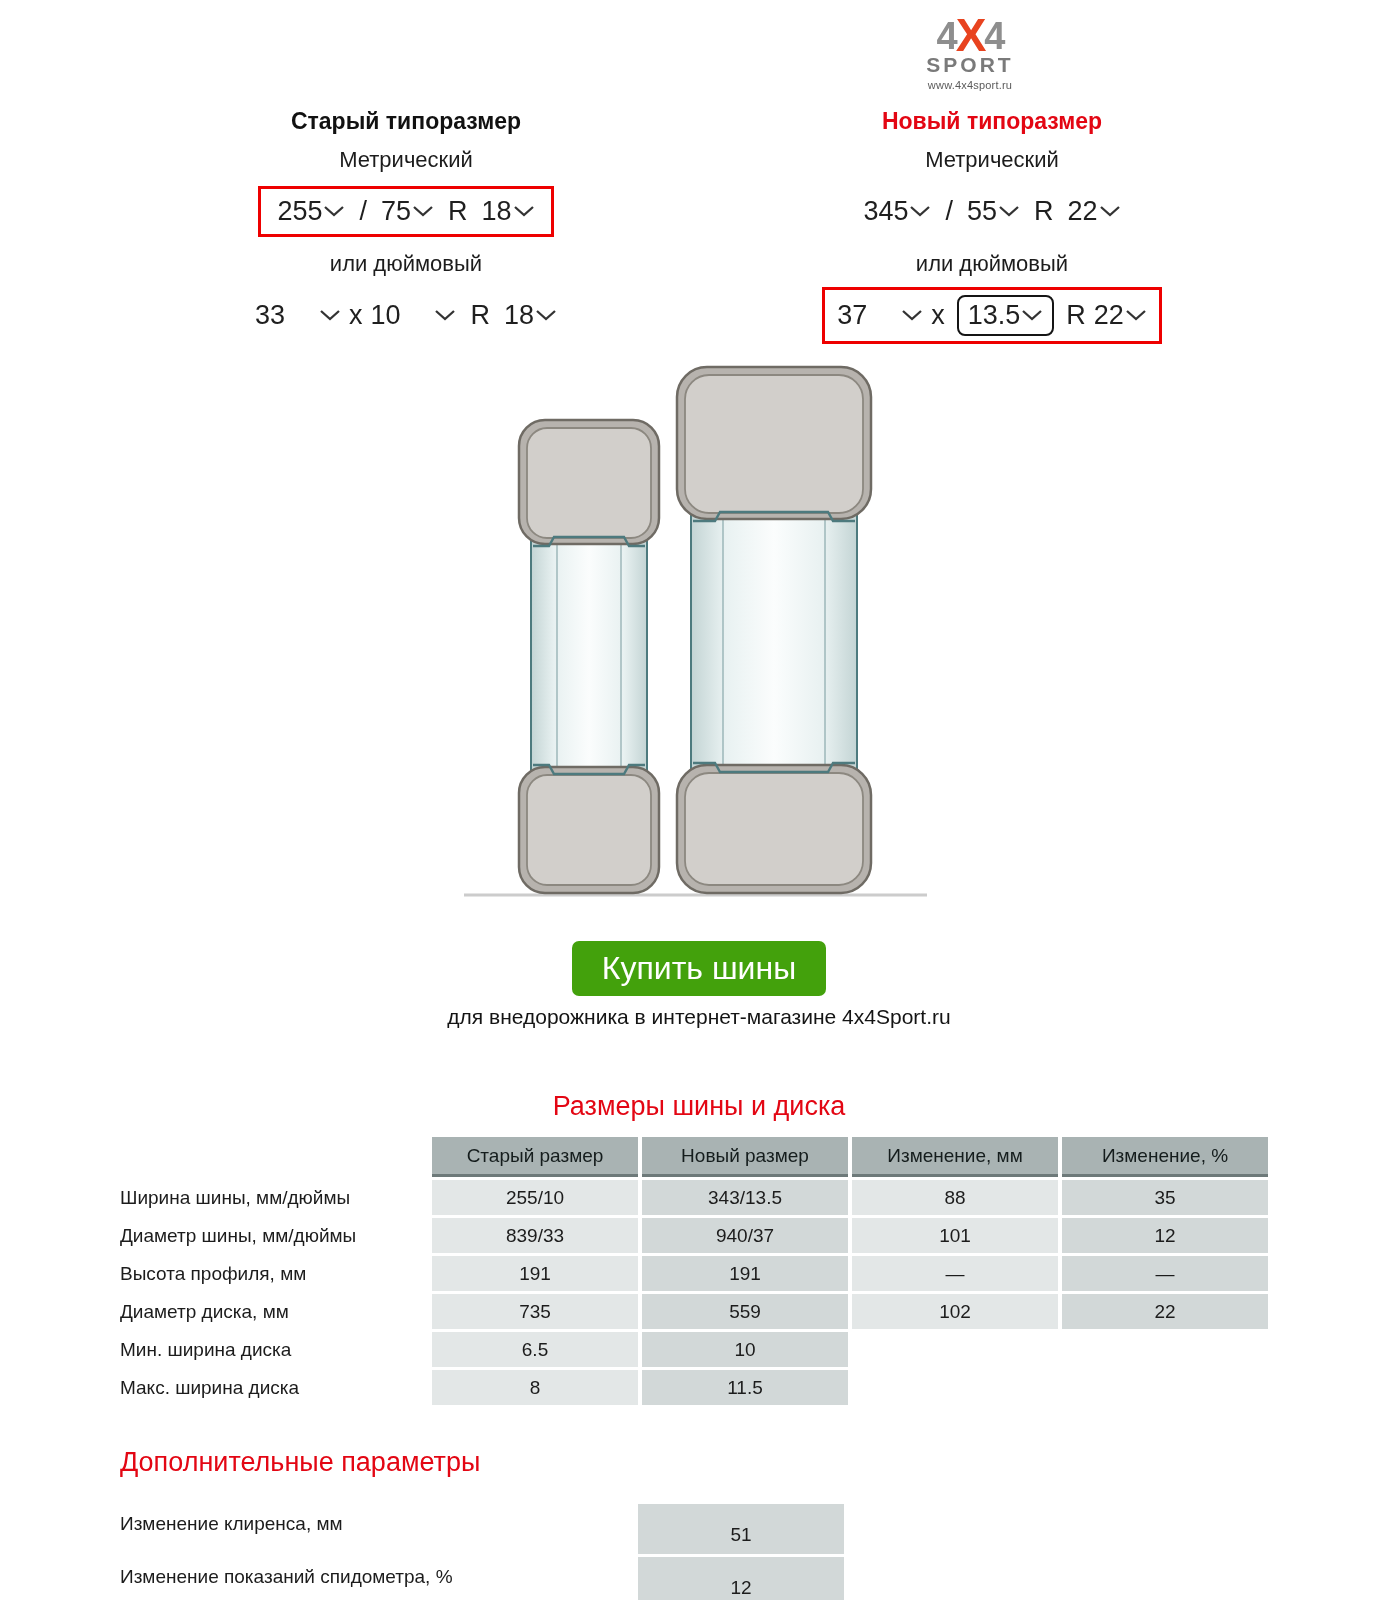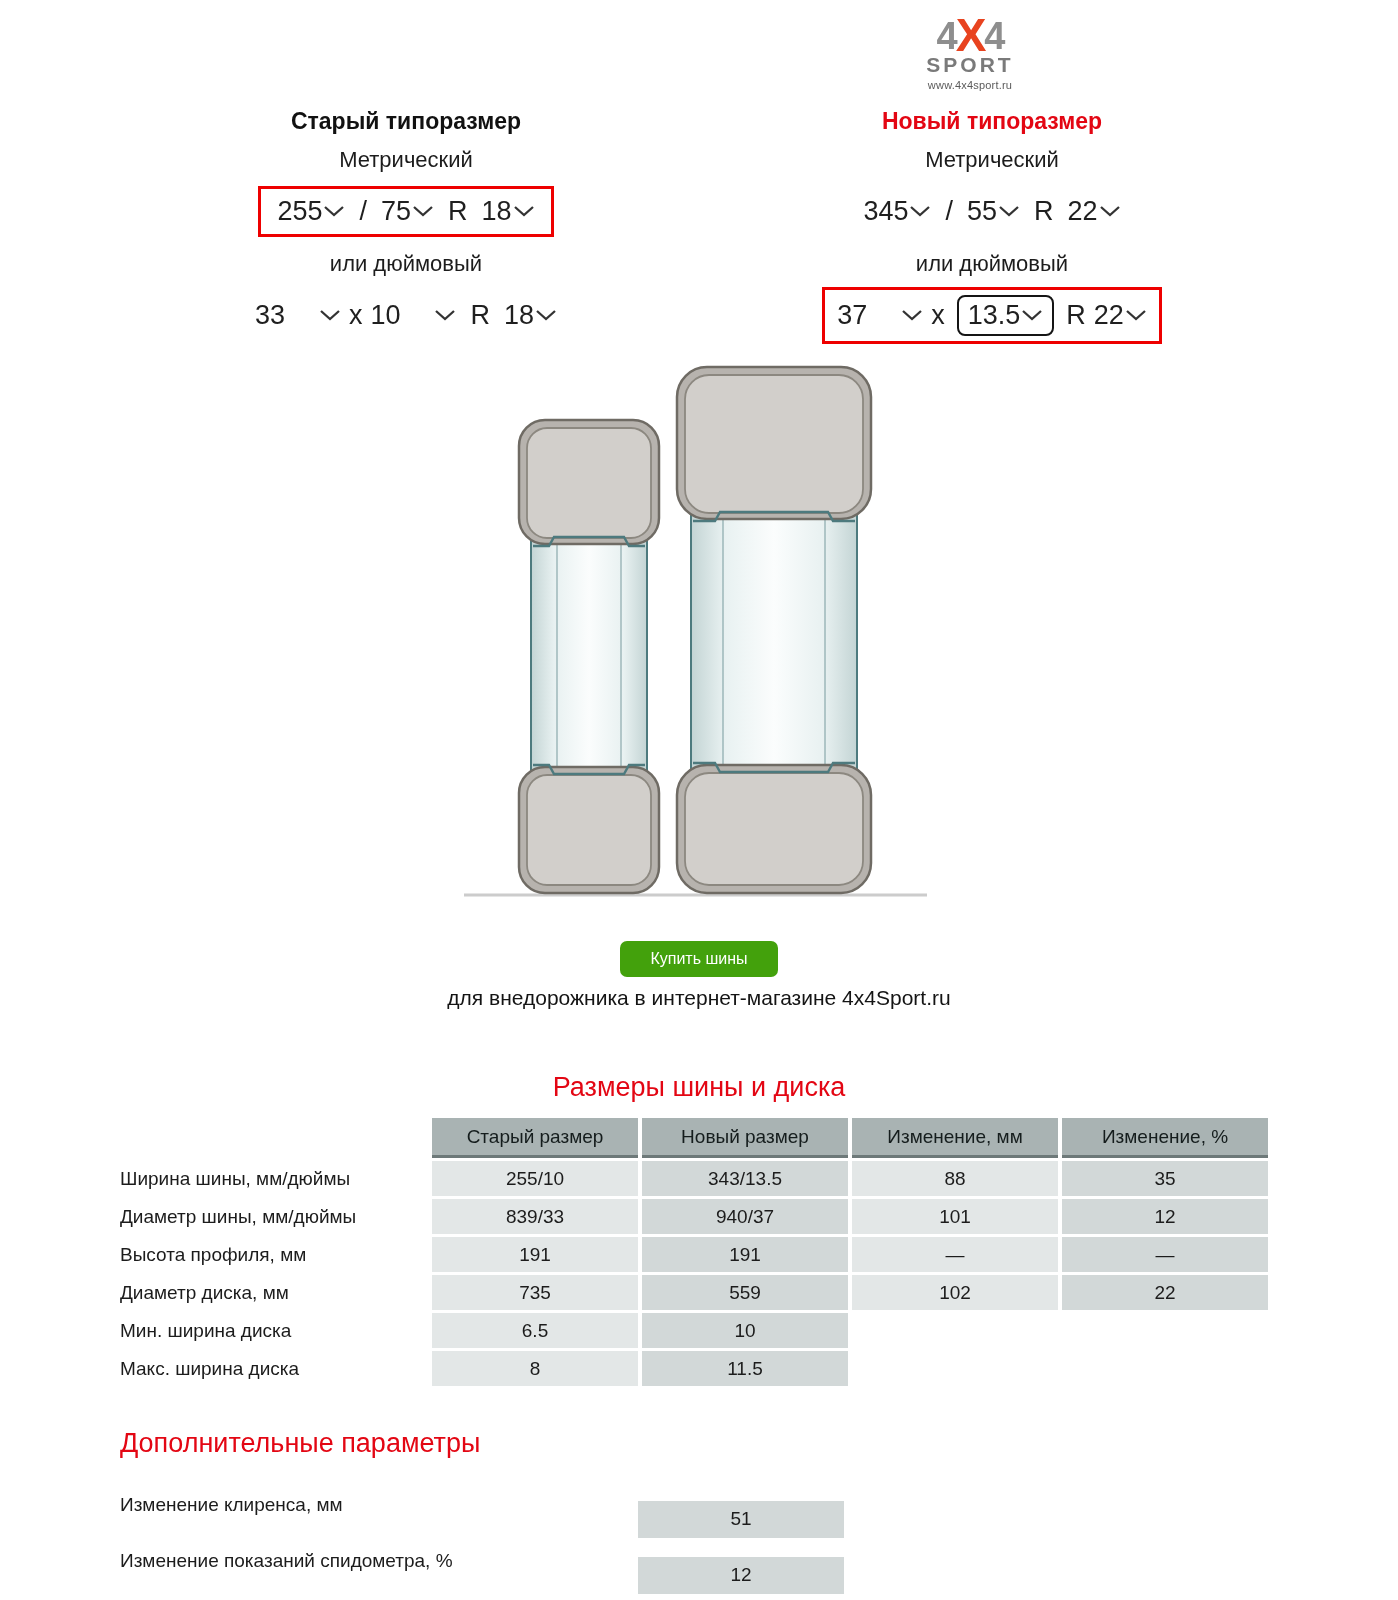--- a/index.html
+++ b/index.html
@@ -41,21 +41,21 @@
     border:2.5px solid #151515; border-radius:8px; padding:3px 9px; margin:0 4px;
   }
 
   
   .tire-visual { width:500px; margin:12px auto 0; }
 
   
   .buy { text-align:center; margin-top:30px; }
   .buy-btn {
     background:#43a10c; color:#ffffff; font-family:inherit;
-    font-size:16px; border:none; border-radius:7px; padding:9px 30px; cursor:pointer;
+    font-size:32px; border:none; border-radius:7px; padding:9px 30px; cursor:pointer;
   }
   .buy-caption { font-size:21px; margin-top:9px; color:#141414; }
 
   
   .section-title { color:#e30613; font-size:27px; font-weight:normal; }
   .section-title.center { text-align:center; margin:62px 0 15px 0; }
   .section-title.left { text-align:left; margin:42px 0 26px 120px; }
 
   
   .size-table {
@@ -72,21 +72,21 @@
   .c-light { background:#e3e7e7; }
   .c-dark  { background:#d2d8d8; }
   .c-none  { background:transparent; }
 
   
   .extra-table {
     display:grid; grid-template-columns:518px 206px;
     row-gap:3px; margin-left:120px; font-size:19px; margin-top:6px; padding-bottom:40px;
   }
   .extra-table .rowlabel { padding:9px 0 8px; }
-  .extra-table .cell { padding:7px 4px 8px;margin-top:16px; }
+  .extra-table .cell { padding:20px 4px 8px; }
 </style>
 </head>
 <body>
 
 <div class="header">
   <div class="logo">
     <div class="logo-row1"><span>4</span><span class="logo-x">X</span><span>4</span></div>
     <div class="logo-sport">SPORT</div>
     <div class="logo-url">www.4x4sport.ru</div>
   </div>

